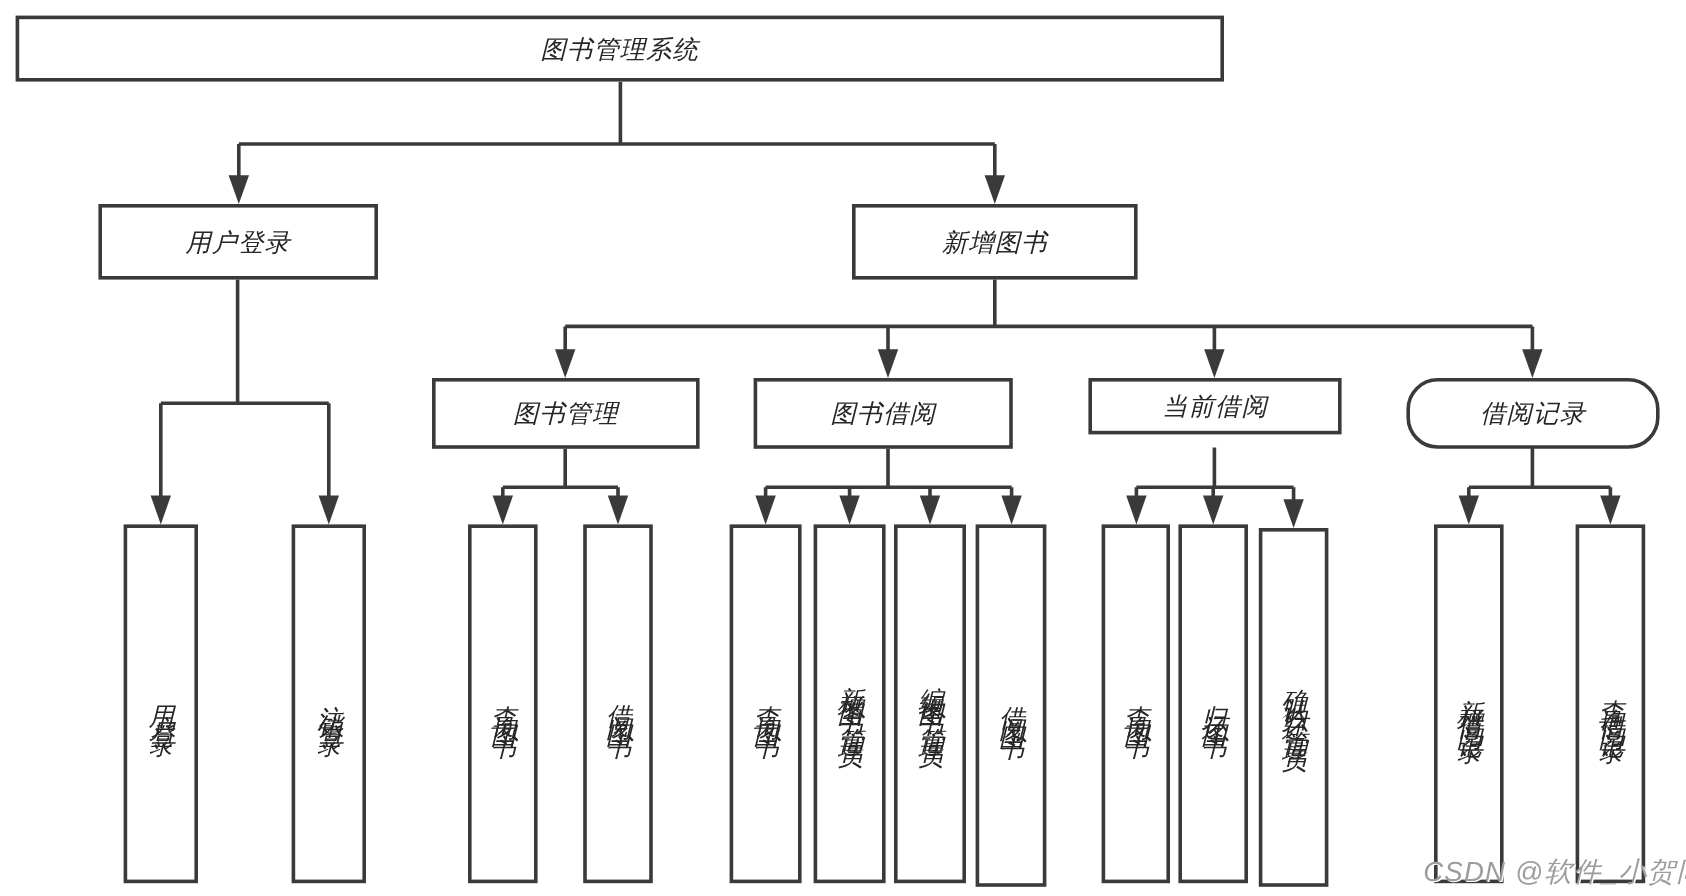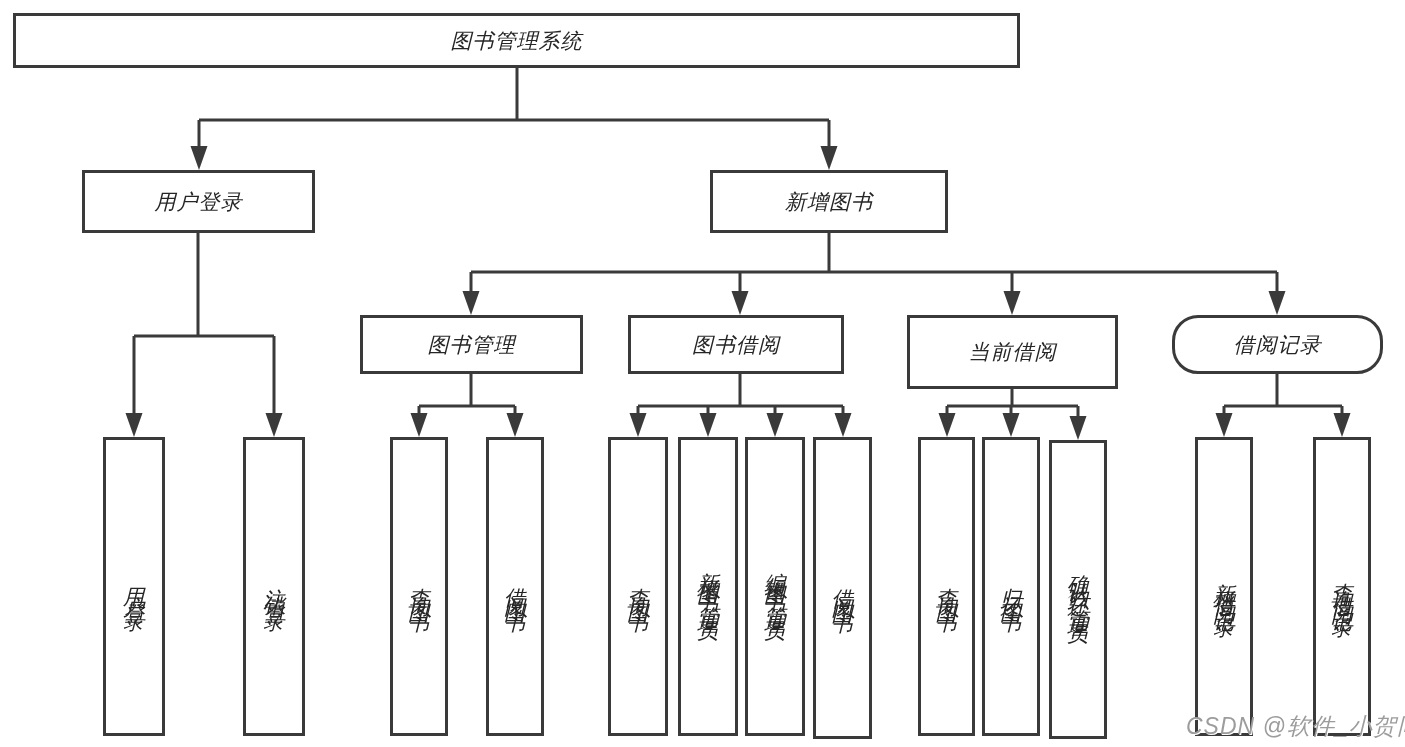--- a/index.html
+++ b/index.html
@@ -121,21 +121,21 @@
   <div class="box" style="left:710px; top:170px; width:238px; height:63px;">
     <span class="h-label">新增图书</span>
   </div>
 
   <div class="box" style="left:360px; top:315px; width:223px; height:59px;">
     <span class="h-label">图书管理</span>
   </div>
   <div class="box" style="left:628px; top:315px; width:216px; height:59px;">
     <span class="h-label">图书借阅</span>
   </div>
-  <div class="box" style="left:907px; top:315px; width:211px; height:74px;">
+  <div class="box" style="left:907px; top:315px; width:211px; height:47px;">
     <span class="h-label">当前借阅</span>
   </div>
   <div class="box" style="left:1172px; top:315px; width:211px; height:59px;border-radius:26px;">
     <span class="h-label">借阅记录</span>
   </div>
 
   <div class="box" style="left:103px; top:437px; width:62px; height:299px;">
     <span class="v-label">用户登录</span>
   </div>
   <div class="box" style="left:243px; top:437px; width:62px; height:299px;">

